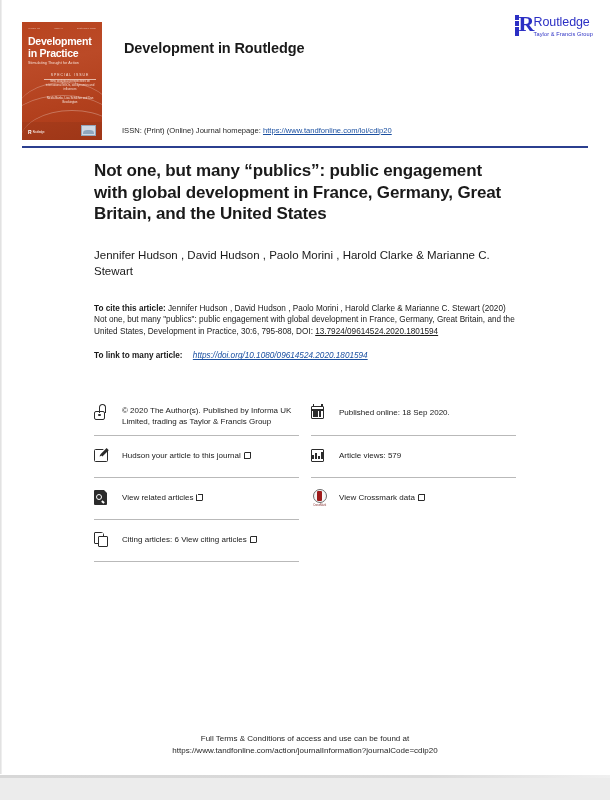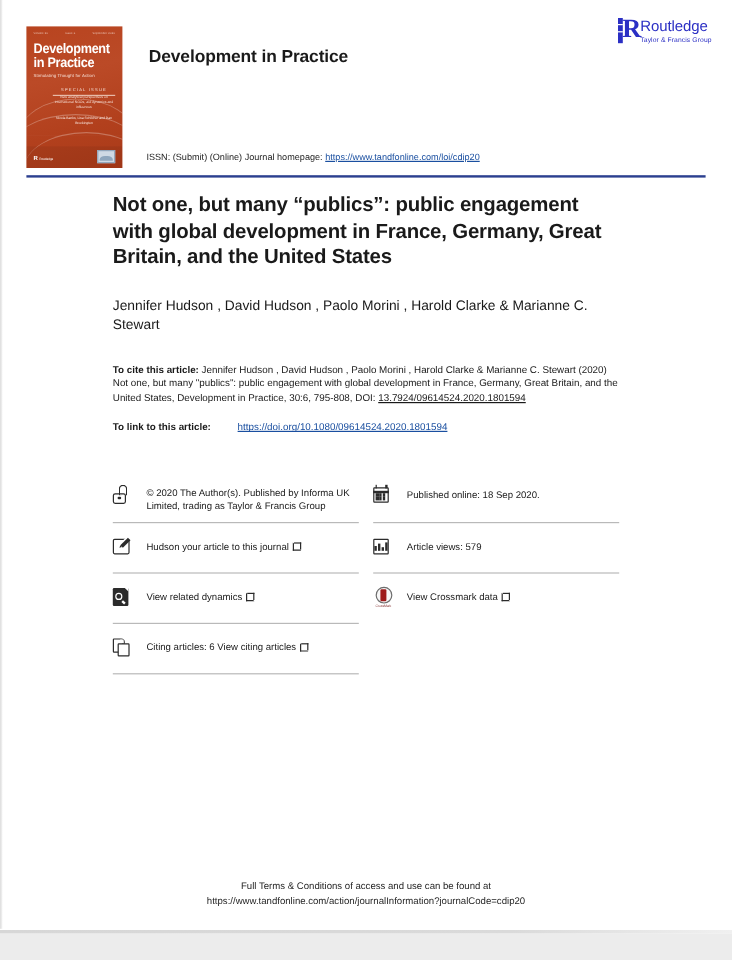--- a/index.html
+++ b/index.html
@@ -294,21 +294,22 @@
   }
   .link-block {
     margin-top: 13px;
     font-size: 8.2px;
     line-height: 11.6px;
     color: #1a1a1a;
   }
   .link-block .url {
     color: #1a4fa0;
     text-decoration: underline;
-    margin-left: 20px;
+    margin-left: 8px;
+    font-style: italic;
   }
 
   
   .meta {
     position: absolute;
     left: 94px;
     top: 392px;
     width: 422px;
     display: grid;
     grid-template-columns: 205px 12px 205px;
@@ -626,53 +627,53 @@
       <div class="cover-blurb">New analytical perspectives on international NGOs, aid dynamics and influences</div>
       <div class="cover-editors">Nicola Banks, Lisa Schilcher and Dan Brockington</div>
       <div class="cover-bottombar"></div>
       <div class="cover-routledge">
         <span class="cover-rout-r">R</span>
         <span>Routledge</span>
       </div>
       <div class="cover-badge"></div>
     </div>
 
-    <div class="journal-name">Development in Practice</div>
+    <div class="journal-name">Development in Routledge</div>
 
     <div class="routledge-logo">
       <div class="rl-mark">
         <div class="rl-bars"></div>
         <div class="rl-r">R</div>
       </div>
       <div class="rl-text">
         <div class="rl-name">Routledge</div>
         <div class="rl-sub">Taylor &amp; Francis Group</div>
       </div>
     </div>
 
     <div class="issn-line">
-      <span>ISSN: (Submit) (Online) Journal homepage:</span>
+      <span>ISSN: (Print) (Online) Journal homepage:</span>
       <a class="issn-link" href="#">https://www.tandfonline.com/loi/cdip20</a>
     </div>
 
     <div class="rule-blue"></div>
   </div>
 
   <div class="article">
     <h1 class="article-title">Not one, but many “publics”: public engagement with global development in France, Germany, Great Britain, and the United States</h1>
     <div class="authors">Jennifer Hudson , David Hudson , Paolo Morini , Harold Clarke &amp; Marianne C. Stewart</div>
 
     <div class="cite-block">
       <span class="cite-label">To cite this article:</span>
       <span>Jennifer Hudson , David Hudson , Paolo Morini , Harold Clarke &amp; Marianne C. Stewart (2020) Not one, but many "publics": public engagement with global development in France, Germany, Great Britain, and the United States, Development in Practice, 30:6, 795-808, DOI:</span>
       <a class="doi-link" href="#">13.7924/09614524.2020.1801594</a>
     </div>
 
     <div class="link-block">
-      <span class="cite-label">To link to this article:</span>
+      <span class="cite-label">To link to many article:</span>
       <a class="url" href="#">https://doi.org/10.1080/09614524.2020.1801594</a>
     </div>
   </div>
 
   <div class="meta">
 
     <div class="meta-cell no-rule">
       <span class="meta-ico">
         <span class="ico-oa">
             <span class="shackle"></span>
@@ -726,21 +727,21 @@
     </div>
 
     <div class="meta-cell">
       <span class="meta-ico">
         <span class="ico-related">
             <span class="lens"></span>
             <span class="handle"></span>
           </span>
       </span>
       <span class="meta-txt single">
-        <span>View related dynamics</span><span class="ext-link"></span>
+        <span>View related articles</span><span class="ext-link"></span>
       </span>
     </div>
     <div class="meta-gap"></div>
     <div class="meta-cell">
       <span class="meta-ico">
         <span class="ico-crossmark">
           <span class="circ"></span>
           <span class="bar"></span>
           <span class="cmtxt">CrossMark</span>
         </span>

